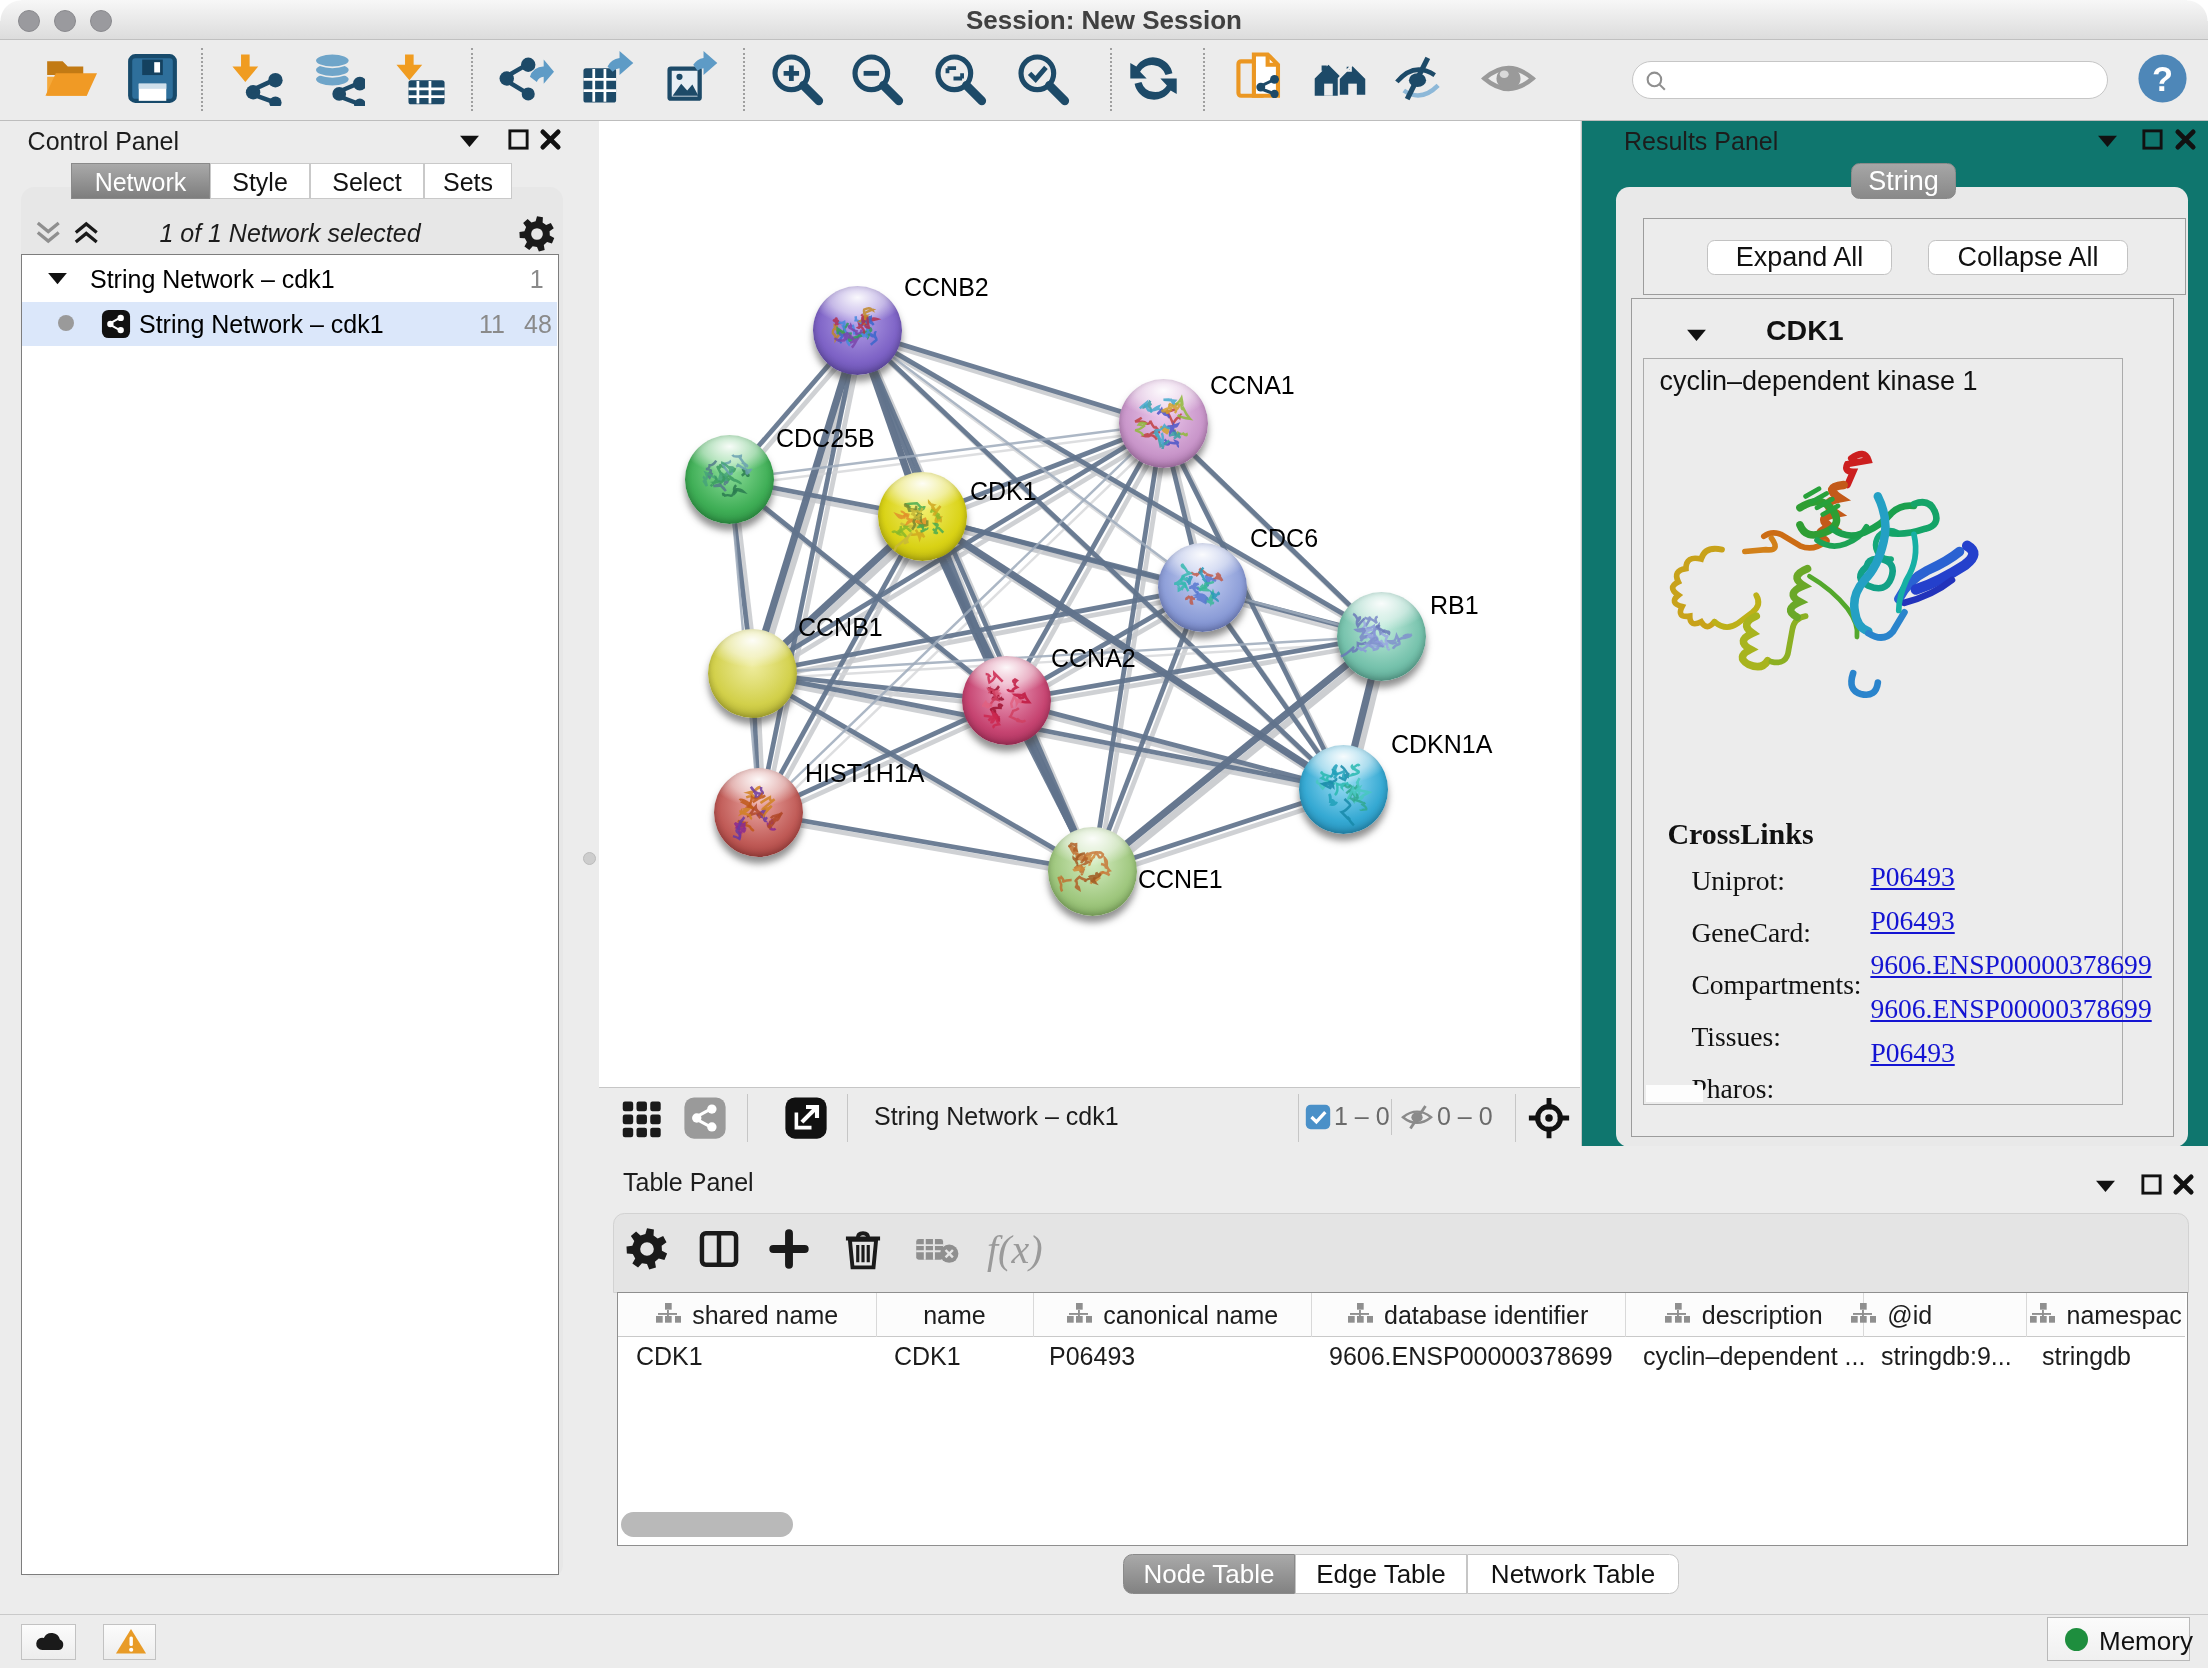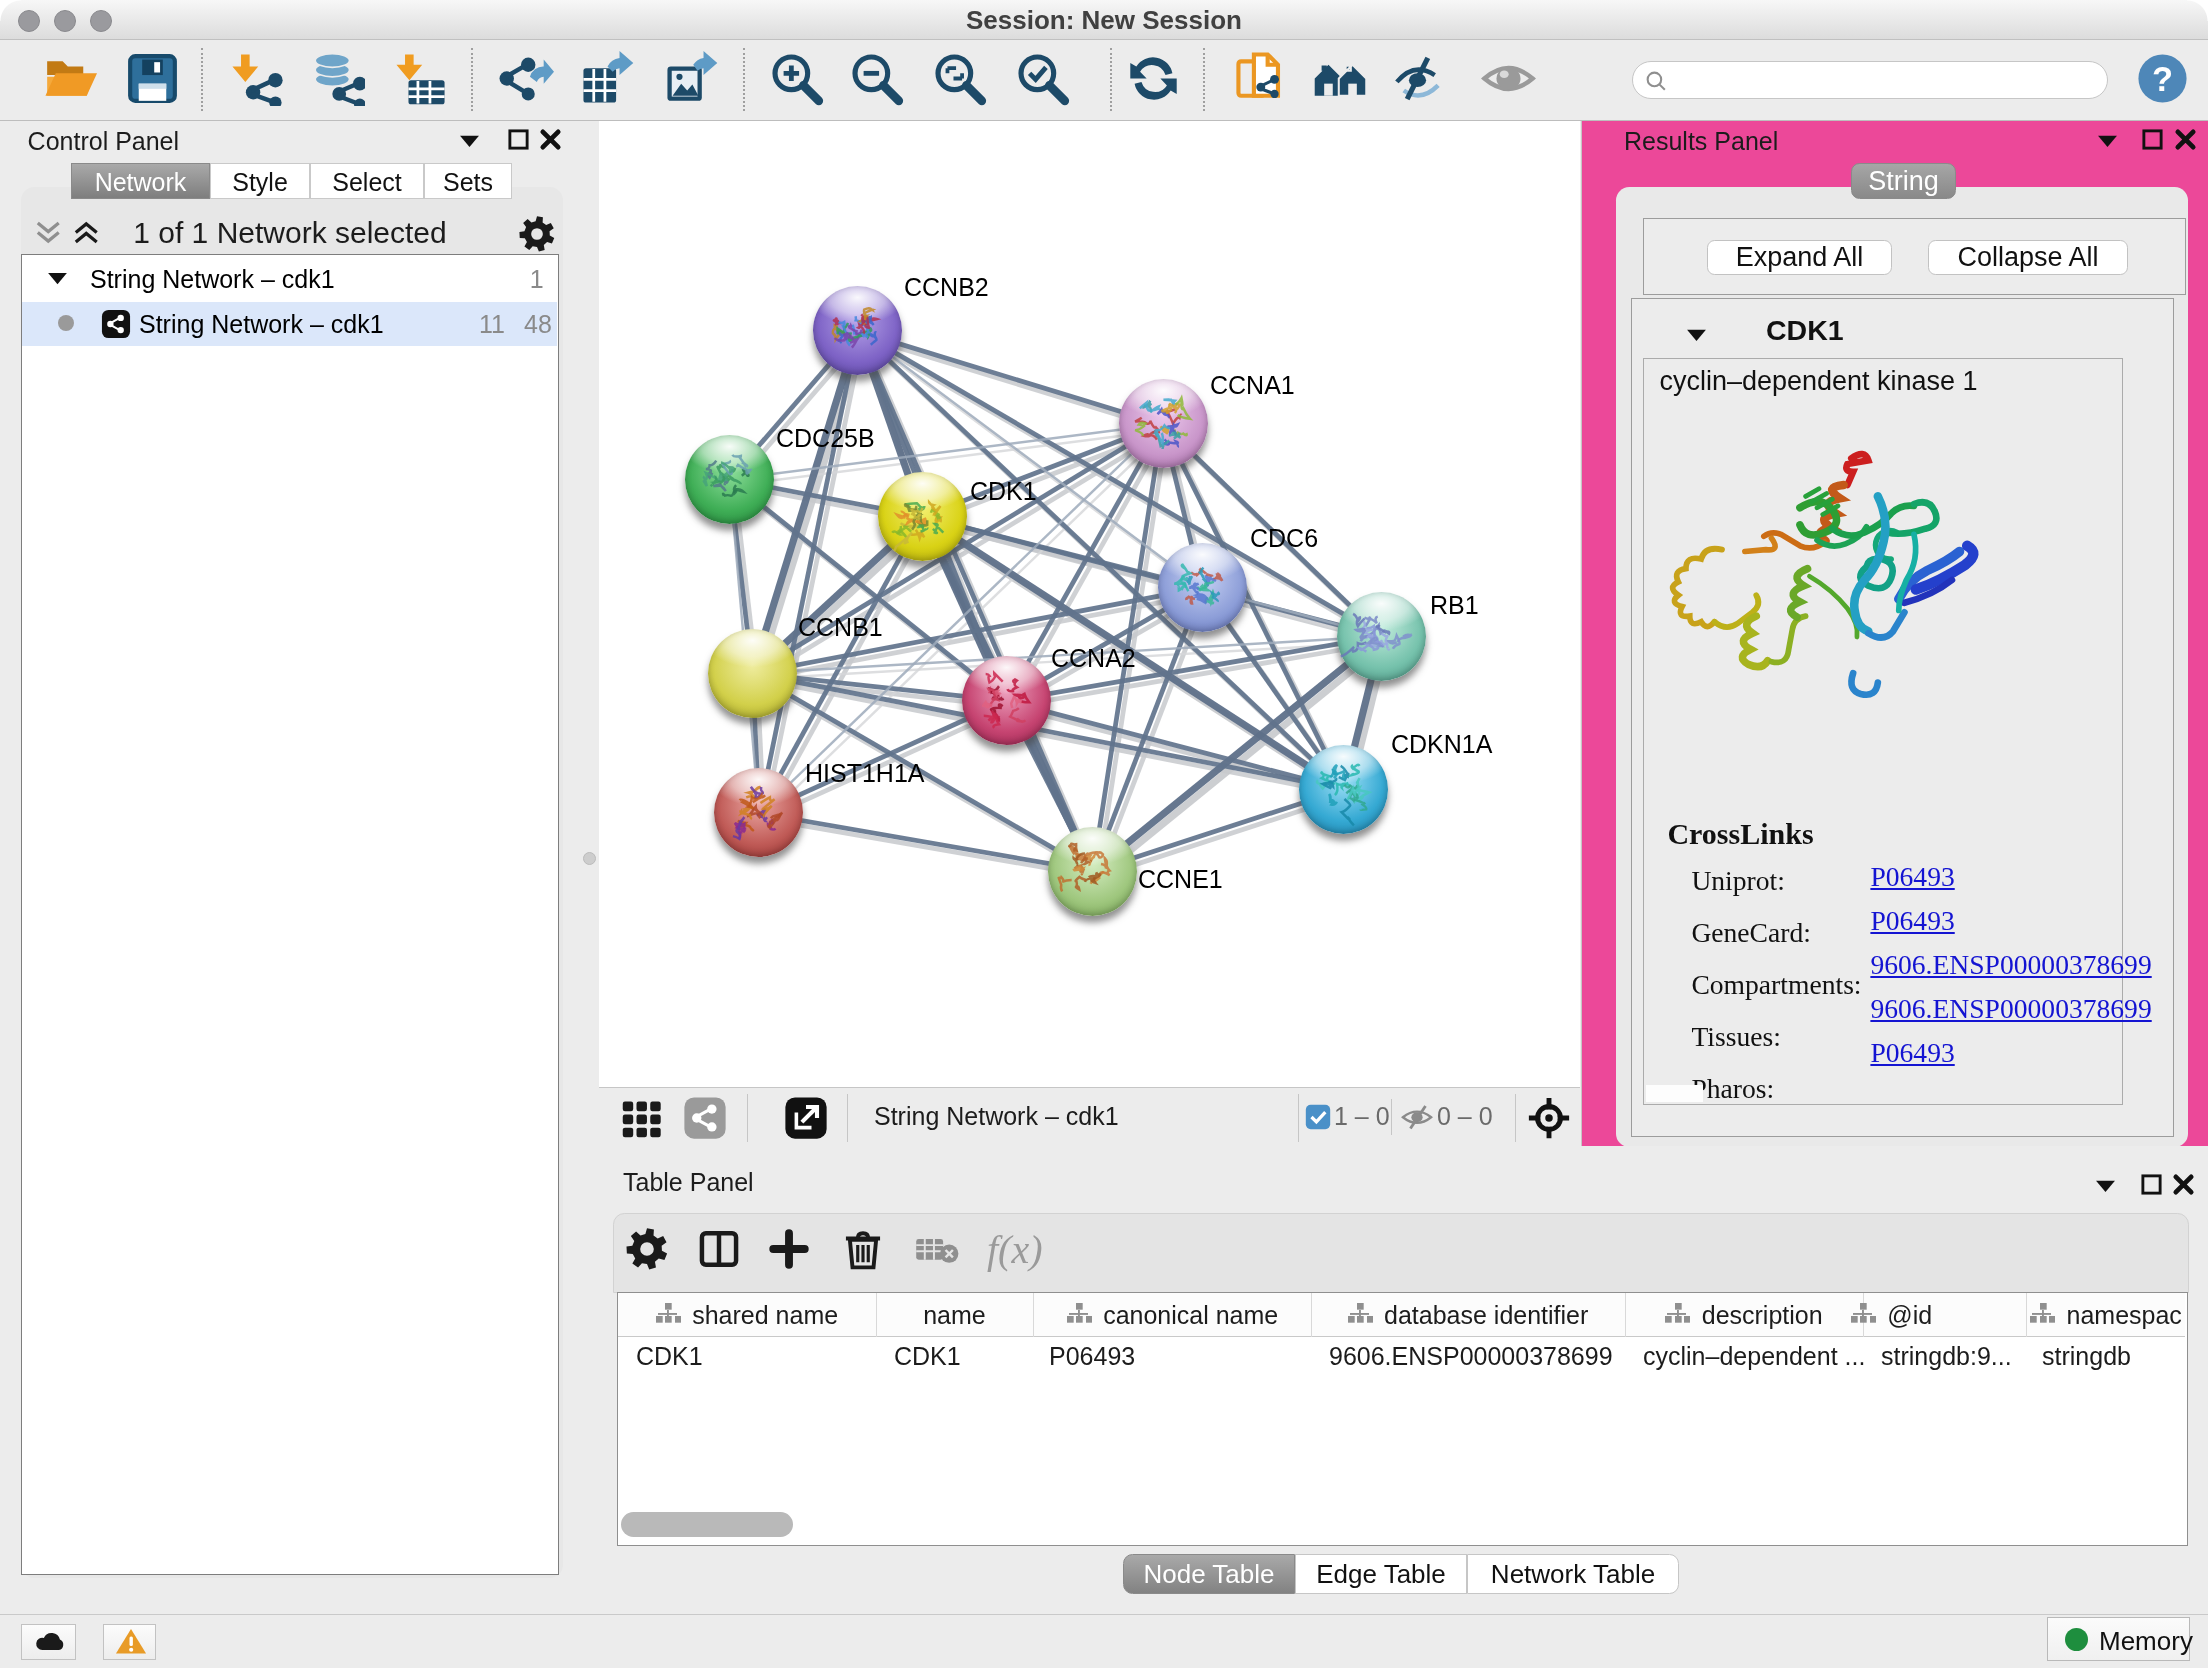--- a/index.html
+++ b/index.html
@@ -18,21 +18,21 @@
 
 #cpanel{position:absolute;left:0;top:121px;width:580px;height:1491px;background:#ececec;}
 #cp-cont{position:absolute;left:21px;top:66px;width:542px;height:1391px;background:#e7e7e7;border-radius:13.3px;}
 #cp-list{position:absolute;left:21px;top:133px;width:538px;height:1321px;background:#ffffff;border:1.9px solid #7d7d7d;}
 .tab{position:absolute;top:42px;height:36px;font-size:25px;text-align:center;line-height:36px;background:#fff;border:1px solid #c9c9c9;color:#111;}
 .tabsel{background:linear-gradient(#a9a9a9,#7e7e7e);color:#fff;border-color:#8a8a8a;}
 
 #netview{position:absolute;left:599px;top:121px;width:981px;height:966px;background:#ffffff;}
 #netbar{position:absolute;left:599px;top:1087px;width:981px;height:59px;background:#ececec;border-top:1.9px solid #c6c6c6;}
 
-#rpanel{position:absolute;left:1581px;top:121px;width:628px;height:1025px;background:#ec4899;border-left:1.9px solid #c6c6c6;}
+#rpanel{position:absolute;left:1581px;top:121px;width:628px;height:1025px;background:#0f766e;border-left:1.9px solid #c6c6c6;}
 
 #tpanel{position:absolute;left:580px;top:1146px;width:1628px;height:468px;background:#ececec;}
 
 #statusbar{position:absolute;left:0;top:1614px;width:2208px;height:54px;background:#ececec;border-top:1.9px solid #c9c9c9;}
 .node{position:absolute;border-radius:50%;}
 .nlabel{position:absolute;font-size:25px;color:#000;}
 a.link{color:#1414d2;text-decoration:underline;}
 .th{position:absolute;top:0;height:44px;font-size:25px;color:#1c1c1c;text-align:center;line-height:44px;}
 .thi{display:inline-block;width:25px;height:21px;margin-right:11.4px;background:
  linear-gradient(#8f8f8f,#8f8f8f) 9.5px 0/6.7px 6.7px no-repeat,
@@ -211,21 +211,21 @@
   <svg style="position:absolute;left:72px;top:99px;width:28.5px;height:25px" viewBox="0 0 30 26">
       <path d="M4 23 l11-9 11 9 M4 13 l11-9 11 9" fill="none" stroke="#1a1a1a" stroke-width="3.4"></path>
     </svg>
   <svg style="position:absolute;left:519px;top:95px;width:36px;height:36px" viewBox="0 0 24 24">
       <path fill="#1a1a1a" fill-rule="evenodd" d="M12.00 0.20 L15.95 0.88 L15.73 4.25 L18.11 5.95 L21.23 4.64 L23.16 8.15 L20.38 10.09 L20.54 13.00 L23.50 14.63 L21.96 18.32 L18.72 17.36 L16.54 19.30 L17.12 22.63 L13.27 23.73 L12.00 20.60 L9.12 20.10 L6.88 22.63 L3.62 20.31 L5.28 17.36 L3.87 14.80 L0.50 14.63 L0.28 10.63 L3.62 10.09 L4.74 7.39 L2.77 4.64 L5.77 1.98 L8.27 4.25 L11.08 3.45 Z M15.90 12.00 A3.9 3.9 0 1 0 8.10 12.00 A3.9 3.9 0 1 0 15.90 12.00 Z"></path>
     </svg>
   <div class="tab tabsel" style="left:71px;width:139px;">Network</div>
   <div class="tab" style="left:210px;width:100px;">Style</div>
   <div class="tab" style="left:310px;width:114px;">Select</div>
   <div class="tab" style="left:424px;width:88px;">Sets</div>
-  <div style="position:absolute;left:38px;top:93px;width:504px;height:38px;font-size:30px;text-align:center;color:#1c1c1c;line-height:38px;">1 of 1 Network selected</div>
+  <div style="position:absolute;left:38px;top:93px;width:504px;height:38px;font-size:25px;text-align:center;color:#1c1c1c;line-height:38px;font-style:italic;">1 of 1 Network selected</div>
   <div id="cp-list">
     <div style="position:absolute;left:0;top:2.9px;width:535px;height:42px;">
       <svg style="position:absolute;left:25px;top:13.3px;width:21px;height:15px" viewBox="0 0 22 16">
           <path d="M1 2 h20 l-10 12 z" fill="#111"></path>
         </svg>
       <span style="position:absolute;left:68px;top:6.7px;font-size:25px;">String Network – cdk1</span>
       <span style="position:absolute;right:13.3px;top:6.7px;font-size:25px;color:#8a8a8a;">1</span>
     </div>
     <div style="position:absolute;left:0;top:47px;width:535px;height:44px;background:#dbe7fa;">
       <div style="position:absolute;left:36px;top:13.3px;width:16px;height:16px;border-radius:50%;background:#9a9a9a;"></div>

